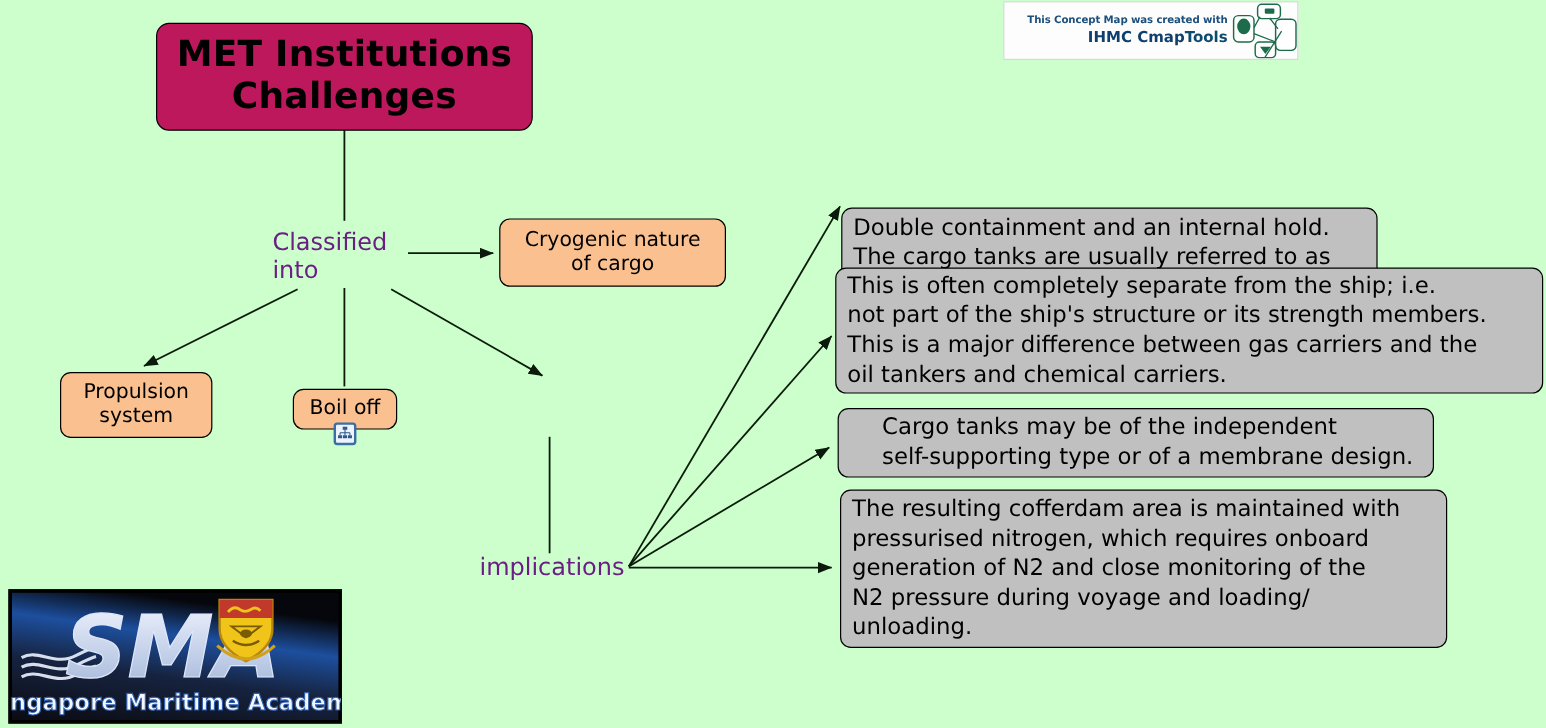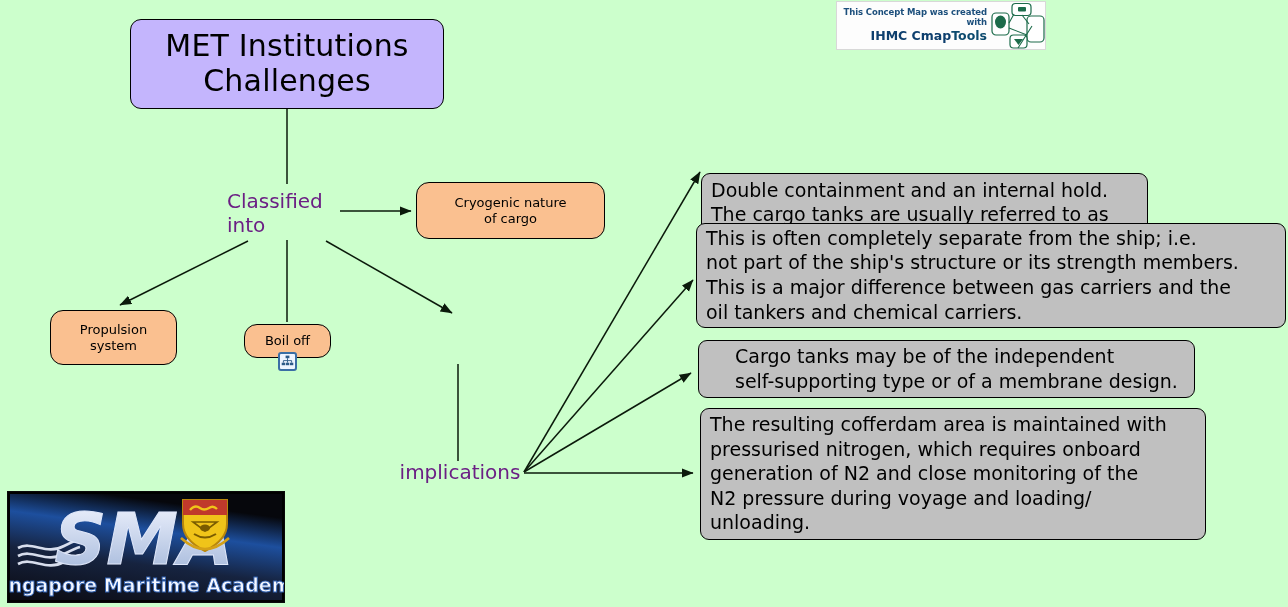--- a/index.html
+++ b/index.html
@@ -35,30 +35,29 @@
     border-radius: 9px;
     display: flex;
     align-items: center;
     justify-content: center;
     text-align: center;
     color: #000;
     line-height: 1.16;
     white-space: pre-line;
   }
   .node.title {
-    background: #c4b5fd;
+    background: #be185d;
     border-radius: 11px;
-    font-weight: normal;
+    font-weight: bold;
     font-size: 30px;
     letter-spacing: .2px;
   }
   .node.concept {
     background: #fac090;
-    font-size: 13px;
-    border-radius: 13px;
+    font-size: 17px;
   }
   .node.note {
     background: #c0c0c0;
     font-size: 19px;
     justify-content: flex-start;
     text-align: left;
     padding: 5px 9px 6px 9px;
     line-height: 1.295;
   }
 
@@ -201,21 +200,21 @@
 
   <div class="node note" style="left:698px; top:340px; width:497px; height:58px;padding-left:36px;">Cargo tanks may be of the independent
 self-supporting type or of a membrane design.</div>
 
   <div class="node note" style="left:700px; top:408px; width:506px; height:132px;">The resulting cofferdam area is maintained with
 pressurised nitrogen, which requires onboard
 generation of N2 and close monitoring of the
 N2 pressure during voyage and loading/
 unloading.</div>
 
-  <div class="watermark" style="left:836px; top:1px; width:210px; height:49px;">
+  <div class="watermark" style="left:836px; top:1px; width:246px; height:49px;">
     <div class="wm-text">
       <span class="wm-l1">This Concept Map was created with</span>
       <span class="wm-l2"><span>IHMC Cmap</span><span class="light">Tools</span></span>
     </div>
     <svg class="wm-logo" viewBox="0 0 58 48">
       <rect x="25" y="1.5" width="19" height="12" rx="3.5" fill="#fff" stroke="#1c6b4a" stroke-width="1.2"></rect>
       <rect x="31" y="5" width="8" height="4.5" rx="1" fill="#1c6b4a"></rect>
       <rect x="5" y="11" width="17" height="22" rx="4" fill="#fff" stroke="#1c6b4a" stroke-width="1.2"></rect>
       <ellipse cx="13.5" cy="20" rx="5.5" ry="6.5" fill="#1c6b4a"></ellipse>
       <rect x="40" y="14" width="17" height="26" rx="4" fill="#fff" stroke="#1c6b4a" stroke-width="1.2"></rect>

